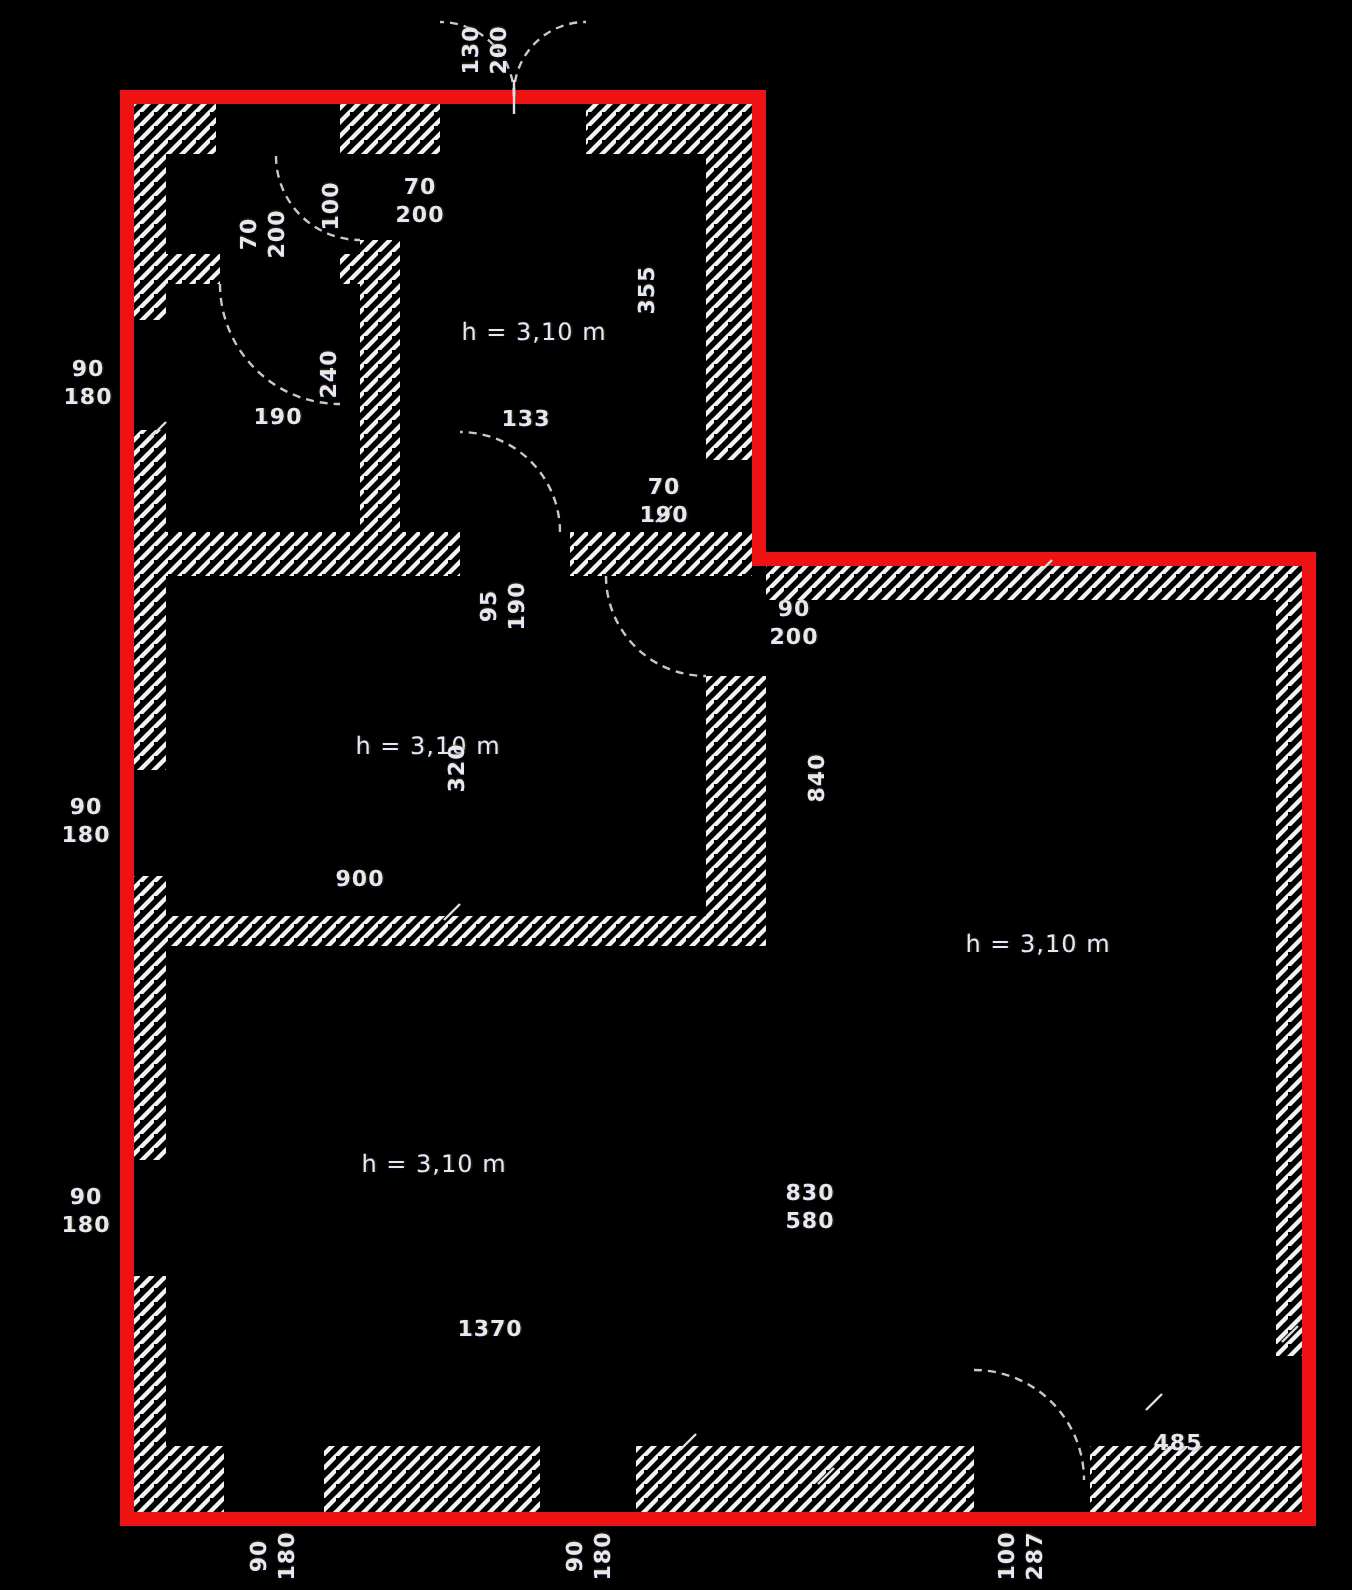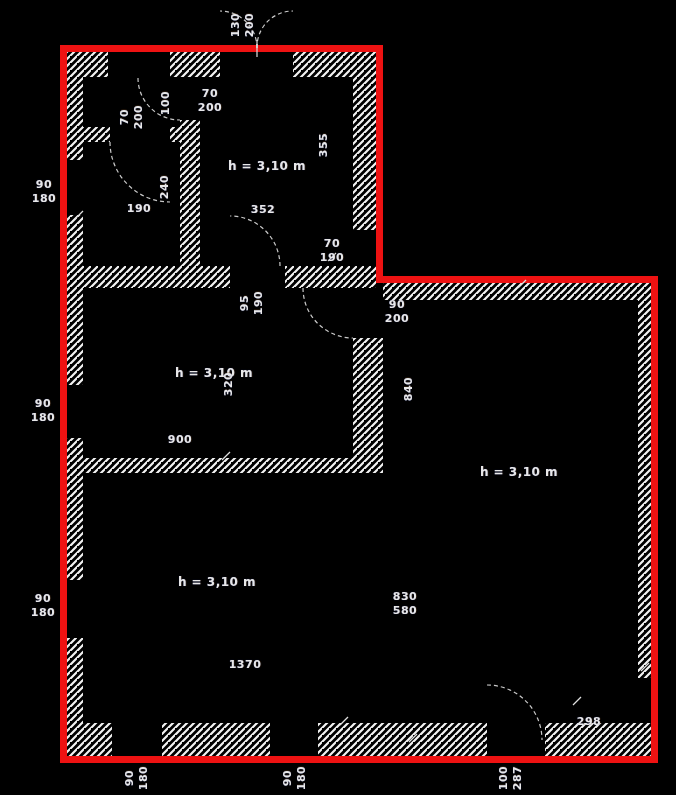--- a/index.html
+++ b/index.html
@@ -7,21 +7,21 @@
     position:relative;width:676px;height:795px;background:#000;overflow:hidden;
     font-family:"DejaVu Sans",sans-serif;
   }
   .canvas svg{position:absolute;left:0;top:0;}
   .lbl{
     position:absolute;color:#e8e8e8;font-size:11px;font-weight:600;
     letter-spacing:.5px;text-align:center;line-height:14px;white-space:nowrap;
     transform:translate(-50%,-50%);text-shadow:0 0 1px #3a5bff66, 1px 0 0 #7a4a0044;
   }
   .lbl.rot{transform:translate(-50%,-50%) rotate(-90deg);}
-  .lbl.room{font-size:12px;font-weight:700;}
+  .lbl.room{font-size:12px;font-weight:400;}
   .lbl span{display:block;}
 </style>
 </head>
 <body>
 
 <div class="canvas">
 
   <svg width="676" height="795" viewBox="0 0 676 795">
     <defs>
       <pattern id="hatch" width="7" height="7" patternUnits="userSpaceOnUse">
@@ -116,21 +116,21 @@
 
   <div class="lbl room" style="left:267px;top:166px">
     <span>h = 3,10 m</span>
   </div>
 
   <div class="lbl rot" style="left:324px;top:145px">
     <span>355</span>
   </div>
 
   <div class="lbl" style="left:263px;top:210px">
-    <span>352</span>
+    <span>133</span>
   </div>
 
   <div class="lbl" style="left:332px;top:251px">
     <span>70</span>
     <span>190</span>
   </div>
 
   <div class="lbl" style="left:44px;top:192px">
     <span>90</span>
     <span>180</span>
@@ -183,21 +183,21 @@
   <div class="lbl" style="left:405px;top:604px">
     <span>830</span>
     <span>580</span>
   </div>
 
   <div class="lbl" style="left:245px;top:665px">
     <span>1370</span>
   </div>
 
   <div class="lbl" style="left:589px;top:722px">
-    <span>298</span>
+    <span>485</span>
   </div>
 
   <div class="lbl rot" style="left:137px;top:778px">
     <span>90</span>
     <span>180</span>
   </div>
 
   <div class="lbl rot" style="left:295px;top:778px">
     <span>90</span>
     <span>180</span>

